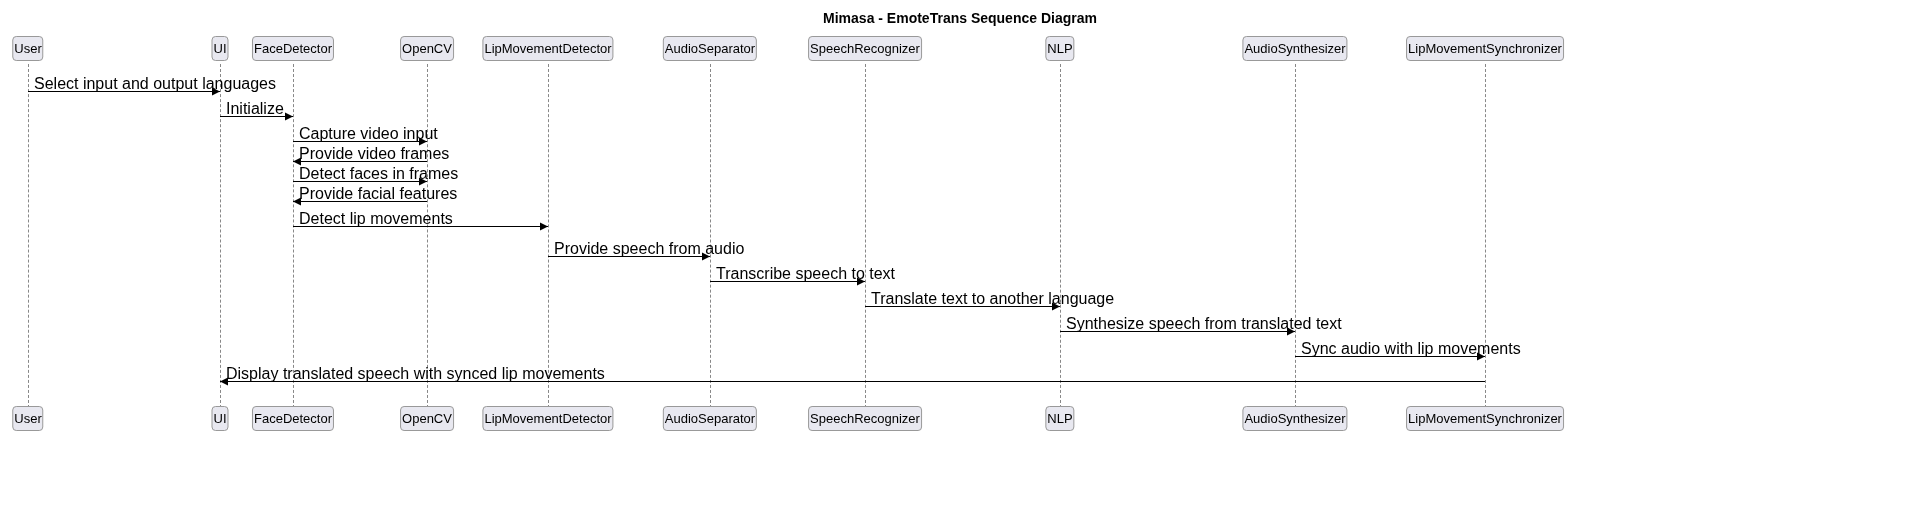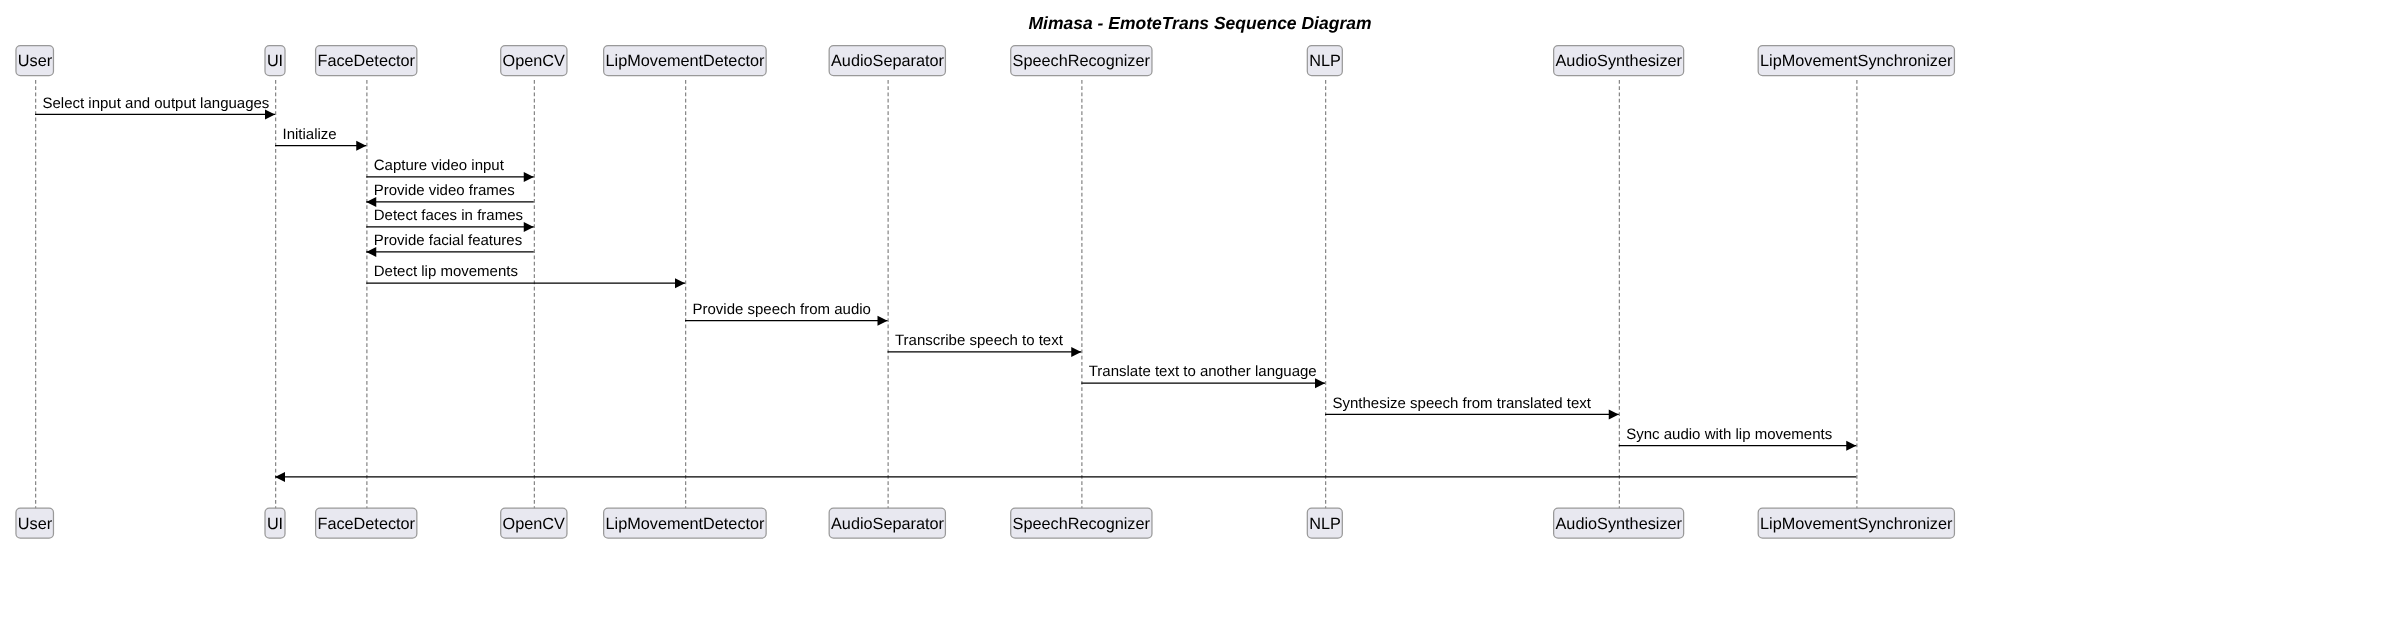--- a/index.html
+++ b/index.html
@@ -9,21 +9,20 @@
     font-size: 13px;
     background: #fff;
     width: 1920px;
     box-sizing: border-box;
   }
   .title {
     text-align: center;
     font-weight: bold;
     font-size: 14px;
     margin-bottom: 10px;
-    font-style: italic;
   }
   .diagram {
     position: relative;
     height: 400px;
   }
   .participant {
     position: absolute;
     background: #e8e8f0;
     border: 1px solid #999;
     border-radius: 4px;
@@ -34,21 +33,21 @@
     transform: translateX(-50%);
   }
   .lifeline {
     position: absolute;
     border-left: 1px dashed #888;
     top: 28px;
     bottom: 28px;
   }
   .msg {
     position: absolute;
-    font-size: 12px;
+    font-size: 16px;
     white-space: nowrap;
   }
   .msg-line {
     position: absolute;
     height: 1px;
     background: #000;
   }
   .arrow-right {
     position: absolute;
     width: 0;
@@ -132,15 +131,16 @@
     <div class="arrow-right" style="top: 245px; left: 847px;"></div>
     <div class="msg" style="left: 861px; top: 254px;">Translate text to another language</div>
     <div class="msg-line" style="left: 855px; top: 270px; width: 195px;"></div>
     <div class="arrow-right" style="top: 270px; left: 1042px;"></div>
     <div class="msg" style="left: 1056px; top: 279px;">Synthesize speech from translated text</div>
     <div class="msg-line" style="left: 1050px; top: 295px; width: 235px;"></div>
     <div class="arrow-right" style="top: 295px; left: 1277px;"></div>
     <div class="msg" style="left: 1291px; top: 304px;">Sync audio with lip movements</div>
     <div class="msg-line" style="left: 1285px; top: 320px; width: 190px;"></div>
     <div class="arrow-right" style="top: 320px; left: 1467px;"></div>
+    <div class="msg" style="left: 216px; top: 329px;">Display translated speech with synced lip movements</div>
     <div class="msg-line" style="left: 210px; top: 345px; width: 1265px;"></div>
     <div class="arrow-left" style="top: 345px; left: 210px;"></div>
   </div>
 
 </body></html>

